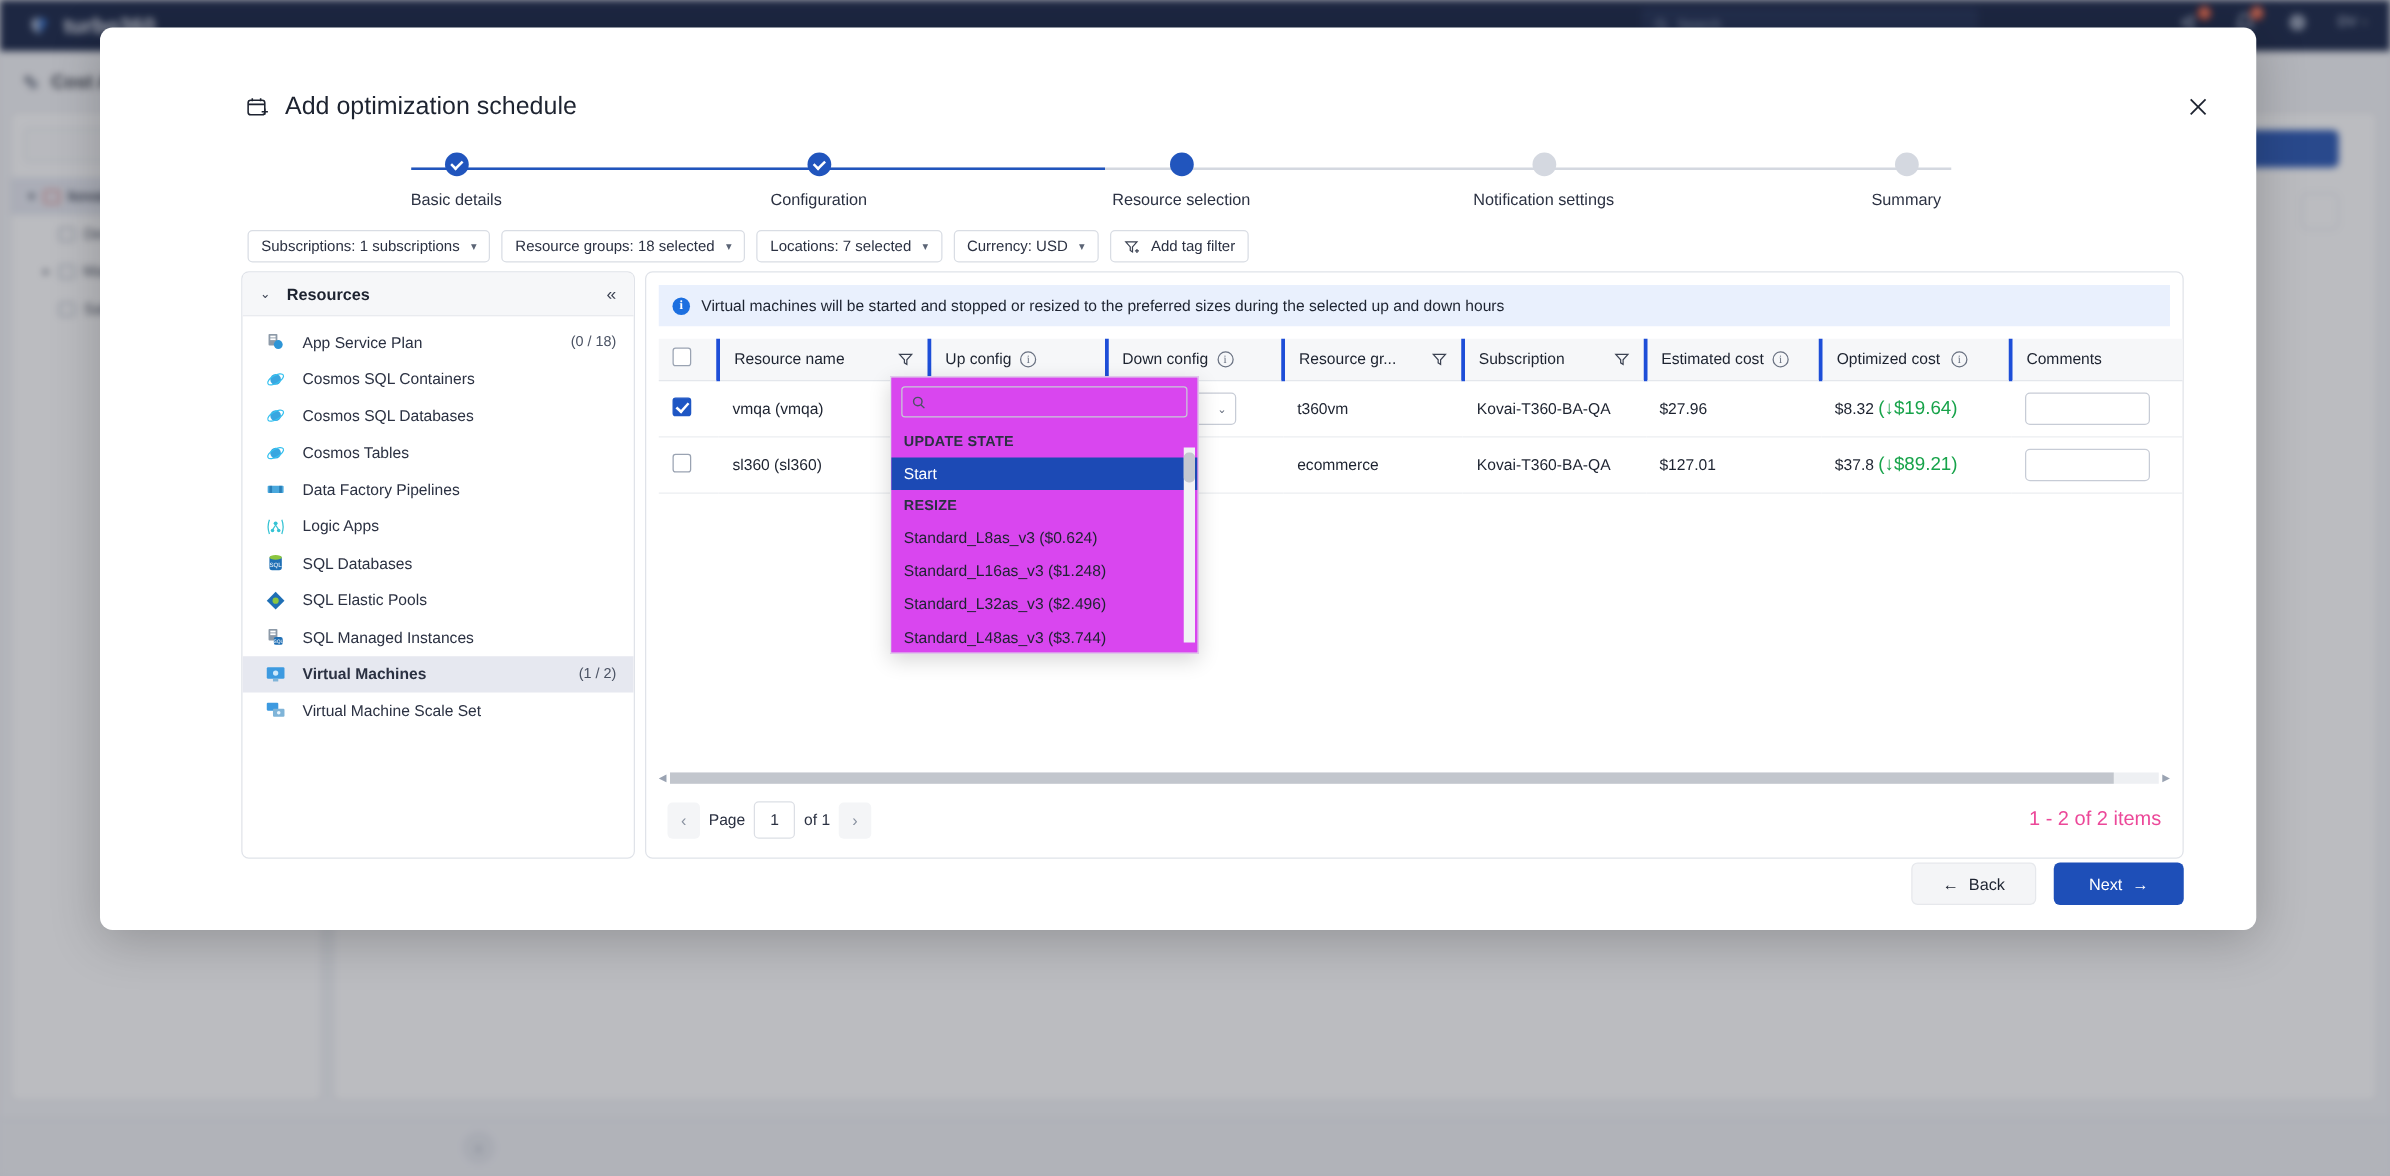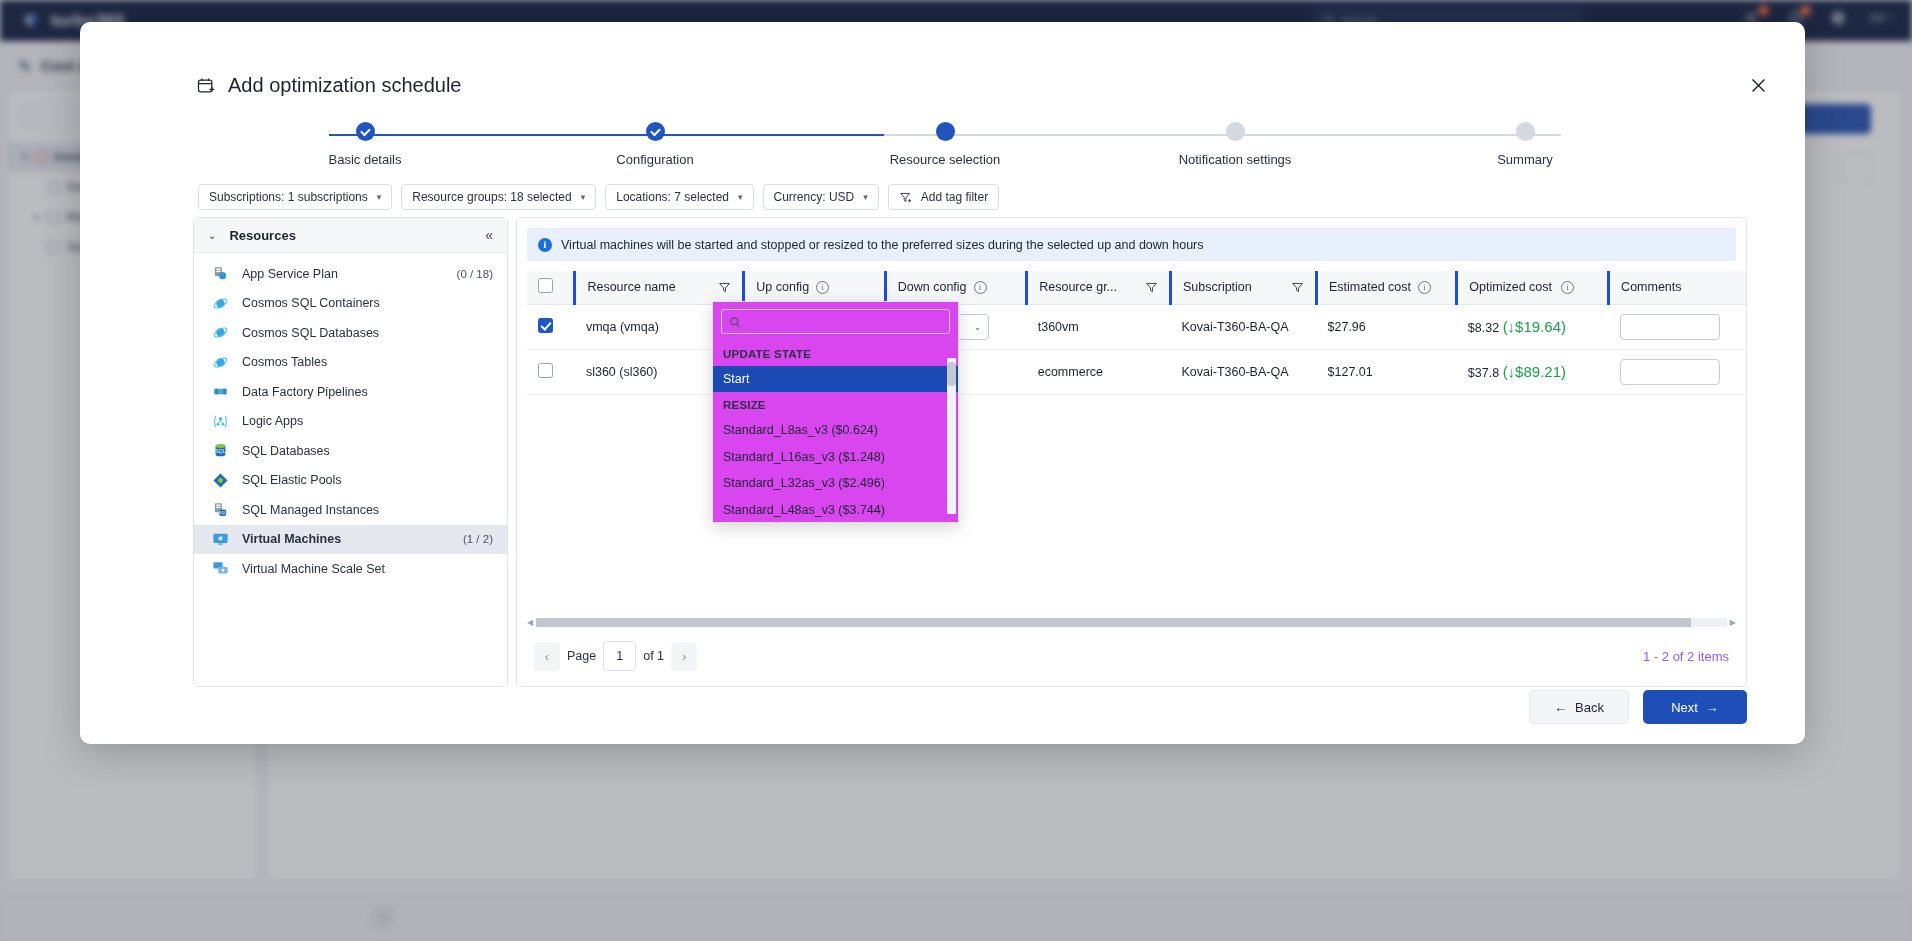--- a/index.html
+++ b/index.html
@@ -300,21 +300,21 @@
     width: 26px; height: 29px; background: #f4f5f7; border-radius: 4px;
     display: flex; align-items: center; justify-content: center;
     color: #8a92a1; font-size: 13px; cursor: pointer;
   }
   .pg-label { font-size: 12.5px; color: #2b3142; }
   .pg-input {
     width: 33px; height: 30px; border: 1px solid #dcdfe5; border-radius: 4px;
     background: #fff; display: flex; align-items: center; justify-content: center;
     font-size: 12.5px; color: #2b3142;
   }
-  .pg-count { margin-left: auto; font-size: 13px; color: #8b5cf6; }
+  .pg-count { margin-left: auto; font-size: 16px; color: #ec4899; }
 
   
   .footer-btns {
     position: absolute; right: 58px; bottom: 20px;
     display: flex; align-items: center; gap: 14px;
   }
   .btn-back {
     width: 100px; height: 34px; background: #f4f5f7; border: 1px solid #e6e8ec;
     border-radius: 5px; display: flex; align-items: center; justify-content: center;
     gap: 8px; font-size: 13px; color: #1d2330; cursor: pointer;

